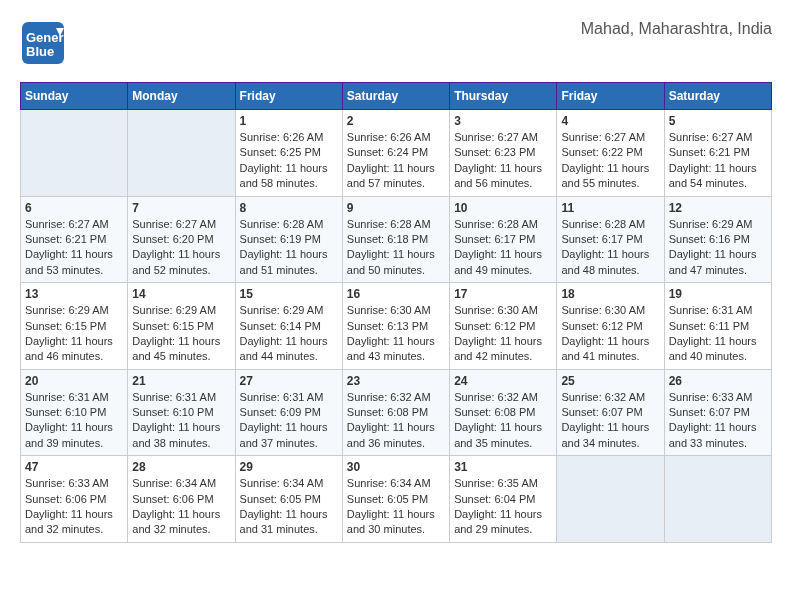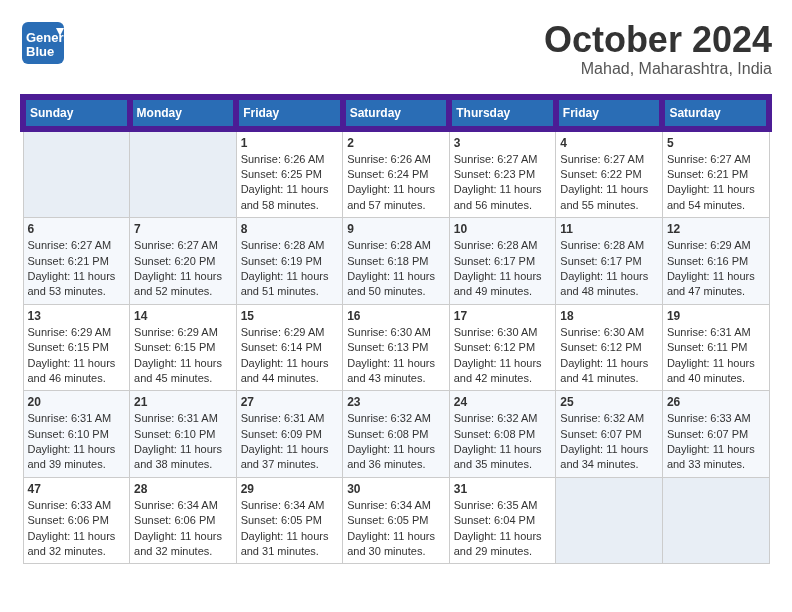--- a/index.html
+++ b/index.html
@@ -38,21 +38,21 @@
       width: 100%;
       border-collapse: collapse;
       font-size: 11px;
     }
     .calendar th {
       background: #2a6db5;
       color: #fff;
       padding: 6px 4px;
       text-align: left;
       font-size: 12px;
-      border: 6px solid #4c1d95;
+      border: 1px solid #4c1d95;
     }
     .calendar td {
       border: 1px solid #ccc;
       vertical-align: top;
       padding: 4px;
       width: calc(100% / 7);
       min-height: 80px;
       background: #fff;
     }
     .calendar tr:nth-child(even) td {
@@ -81,21 +81,20 @@
     <div style="display:flex;align-items:center;gap:4px;">
       <svg width="46" height="46" viewBox="0 0 46 46">
         <rect x="2" y="2" width="42" height="42" rx="6" fill="#2a6db5"></rect>
         <text x="6" y="22" font-family="Arial" font-weight="bold" font-size="13" fill="white">General</text>
         <text x="6" y="36" font-family="Arial" font-weight="bold" font-size="13" fill="white">Blue</text>
         <polygon points="36,8 44,8 40,16" fill="white"></polygon>
       </svg>
     </div>
   </div>
   <div class="title-area">
-    <div class="month-title">October 2024</div>
     <div class="location-title">Mahad, Maharashtra, India</div>
   </div>
 </div>
 
 <table class="calendar">
   <thead>
     <tr>
     <th>Sunday</th>
         <th>Monday</th>
         <th>Friday</th>

